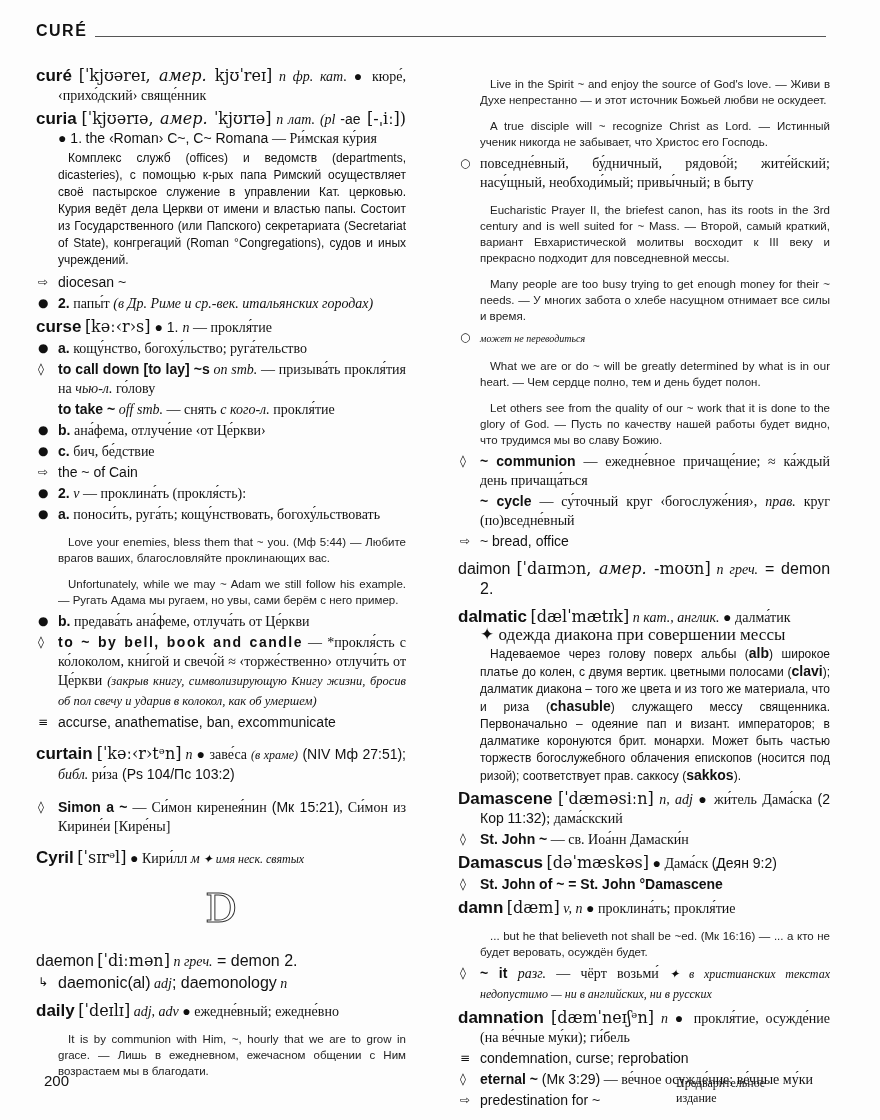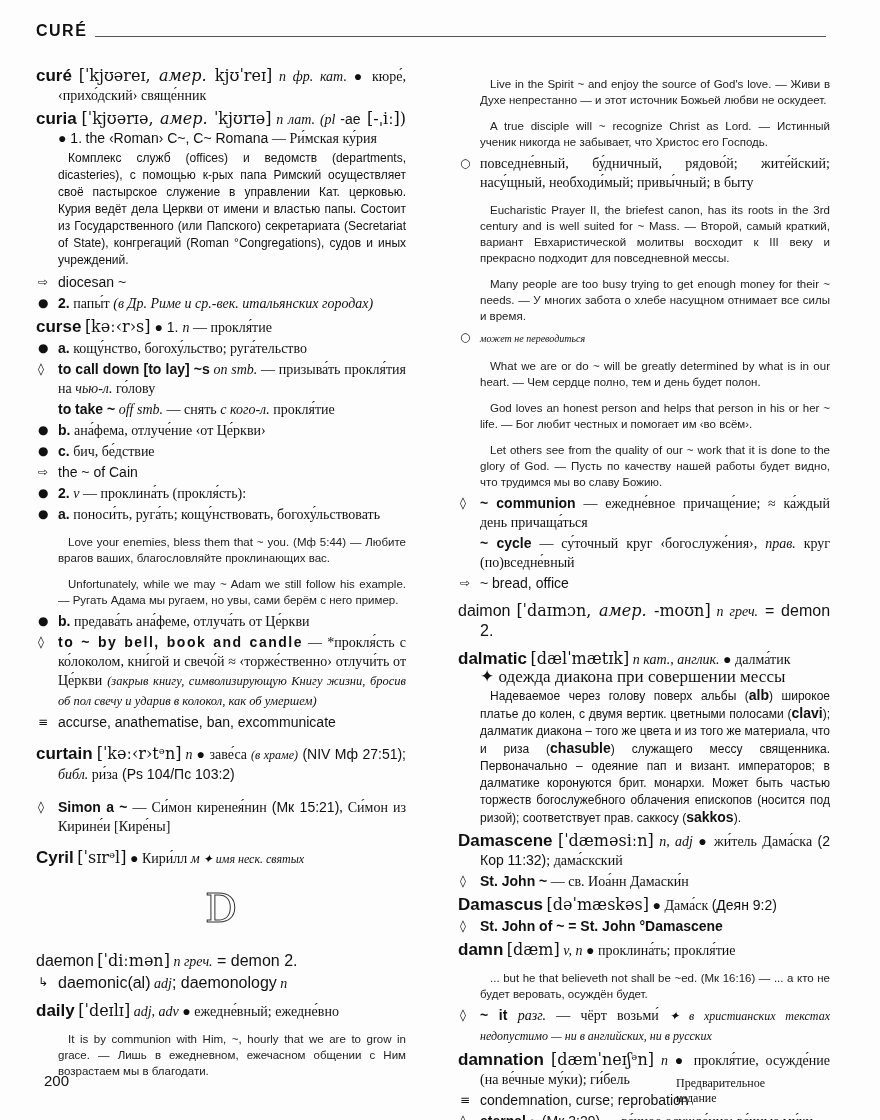--- a/index.html
+++ b/index.html
@@ -128,21 +128,20 @@
   <div class="col right">
 
     <div class="entry">
       <div class="ex">Live in the Spirit ~ and enjoy the source of God's love. — Живи в Духе непрестанно — и этот источник Божьей любви не оскудеет.</div>
       <div class="ex">A true disciple will ~ recognize Christ as Lord. — Истинный ученик никогда не забывает, что Христос его Господь.</div>
       <div class="line"><span class="mk">○</span><span class="b">повседне́вный, бу́дничный, рядово́й; жите́йский; насу́щный, необходи́мый; привы́чный; в быту</span></div>
       <div class="ex">Eucharistic Prayer II, the briefest canon, has its roots in the 3rd century and is well suited for ~ Mass. — Второй, самый краткий, вариант Евхаристической молитвы восходит к III веку и прекрасно подходит для повседневной мессы.</div>
       <div class="ex">Many people are too busy trying to get enough money for their ~ needs. — У многих забота о хлебе насущном отнимает все силы и время.</div>
       <div class="line"><span class="mk">○</span><span class="it b" style="font-size:10px">может не переводиться</span></div>
       <div class="ex">What we are or do ~ will be greatly determined by what is in our heart. — Чем сердце полно, тем и день будет полон.</div>
-      <div class="ex">God loves an honest person and helps that person in his or her ~ life. — Бог любит честных и помогает им ‹во всём›.</div>
       <div class="ex">Let others see from the quality of our ~ work that it is done to the glory of God. — Пусть по качеству нашей работы будет видно, что трудимся мы во славу Божию.</div>
       <div class="line"><span class="mk">◊</span><span class="lbl">~ communion</span><span class="b"> — ежедне́вное причаще́ние; ≈ ка́ждый день причаща́ться</span></div>
       <div class="line"><span class="lbl">~ cycle</span><span class="b"> — су́точный круг ‹богослуже́ния›, </span><span class="it b">прав.</span><span class="b"> круг (по)вседне́вный</span></div>
       <div class="line"><span class="mk">⇨</span><span class="sans b">~ bread, office</span></div>
     </div>
     <div class="space" style="height:4px"></div>
 
     <div class="entry">
       <div class="hw-line">
         <span class="sans" style="font-size:16px">daimon</span>

